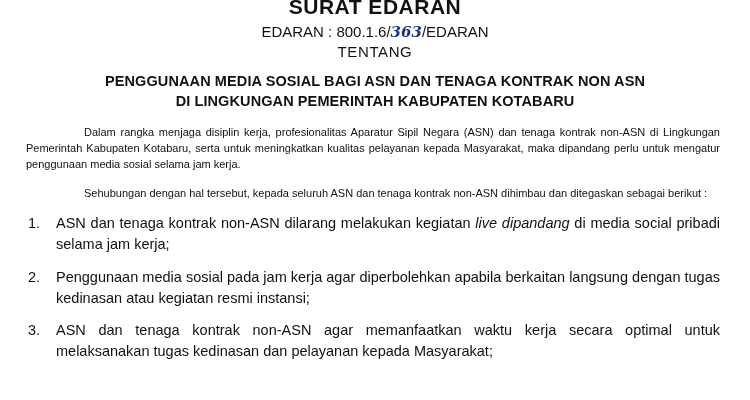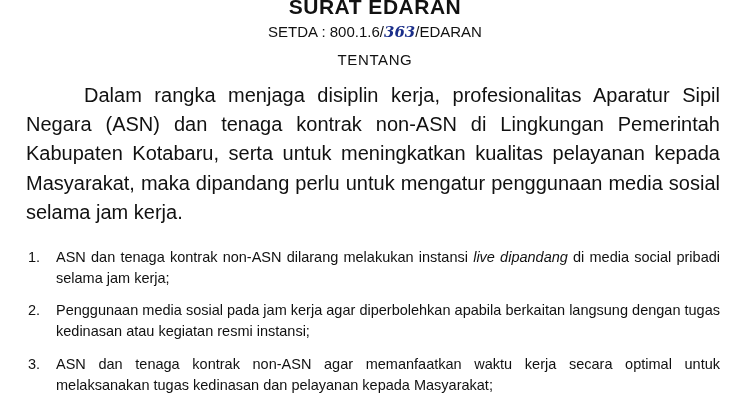--- a/index.html
+++ b/index.html
@@ -38,35 +38,35 @@
   }
   .doc-number .handwritten {
     font-family: "DejaVu Serif", serif;
     font-style: italic;
     font-weight: bold;
     color: #1b2f8a;
     letter-spacing: 0px;
   }
   .doc-about {
     font-size: 15px;
-    margin-top: 10px;
+    margin-top: 2px;
     letter-spacing: 0.6px;
   }
   .doc-subject {
     font-size: 14.5px;
     font-weight: bold;
     margin-top: 11px;
     line-height: 1.38;
     letter-spacing: 0.1px;
   }
   .body-wrap {
     margin: 0 30px 0 26px;
   }
   .para {
-    font-size: 20px;
+    font-size: 11px;
     line-height: 1.46;
     text-align: justify;
     margin-top: 13px;
     text-indent: 58px;
   }
   .list {
     margin-top: 12px;
   }
   .list-item {
     display: flex;
@@ -92,36 +92,39 @@
   }
 </style>
 </head>
 <body>
 
 <div class="page">
 
   <div class="doc-head">
     <div class="doc-title">SURAT EDARAN</div>
     <div class="doc-number">
-      <span>SETDA : 800.1.6/</span><span class="handwritten">363</span><span>/EDARAN</span>
+      <span>EDARAN : 800.1.6/</span><span class="handwritten">363</span><span>/EDARAN</span>
     </div>
     <div class="doc-about">TENTANG</div>
     <div class="doc-subject">
+      <div>PENGGUNAAN MEDIA SOSIAL BAGI ASN DAN TENAGA KONTRAK NON ASN</div>
+      <div>DI LINGKUNGAN PEMERINTAH KABUPATEN KOTABARU</div>
     </div>
   </div>
 
   <div class="body-wrap">
 
     <p class="para">Dalam rangka menjaga disiplin kerja, profesionalitas Aparatur Sipil Negara (ASN) dan tenaga kontrak non-ASN di Lingkungan Pemerintah Kabupaten Kotabaru, serta untuk meningkatkan kualitas pelayanan kepada Masyarakat, maka dipandang perlu untuk mengatur penggunaan media sosial selama jam kerja.</p>
+    <p class="para">Sehubungan dengan hal tersebut, kepada seluruh ASN dan tenaga kontrak non-ASN dihimbau dan ditegaskan sebagai berikut :</p>
 
     <div class="list">
 
       <div class="list-item">
         <div class="list-num">1.</div>
-        <div class="list-text"><span>ASN dan tenaga kontrak non-ASN dilarang melakukan instansi </span><span class="ital">live dipandang</span><span> di media social pribadi selama jam kerja;</span></div>
+        <div class="list-text"><span>ASN dan tenaga kontrak non-ASN dilarang melakukan kegiatan </span><span class="ital">live dipandang</span><span> di media social pribadi selama jam kerja;</span></div>
       </div>
 
       <div class="list-item">
         <div class="list-num">2.</div>
         <div class="list-text">Penggunaan media sosial pada jam kerja agar diperbolehkan apabila berkaitan langsung dengan tugas kedinasan atau kegiatan resmi instansi;</div>
       </div>
 
       <div class="list-item">
         <div class="list-num">3.</div>
         <div class="list-text">ASN dan tenaga kontrak non-ASN agar memanfaatkan waktu kerja secara optimal untuk melaksanakan tugas kedinasan dan pelayanan kepada Masyarakat;</div>

